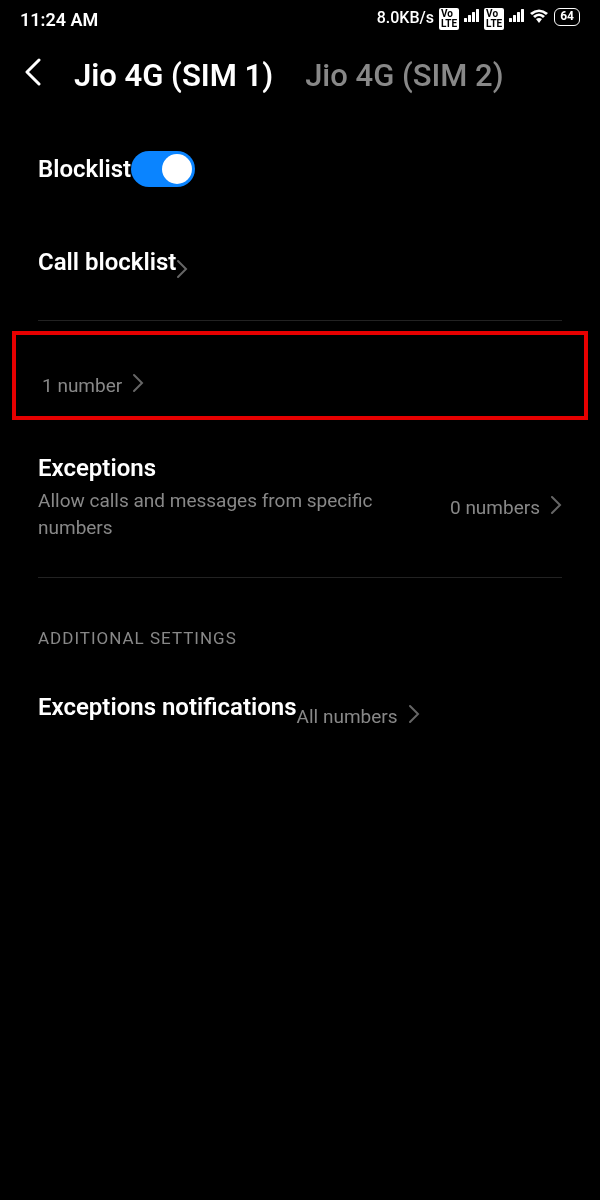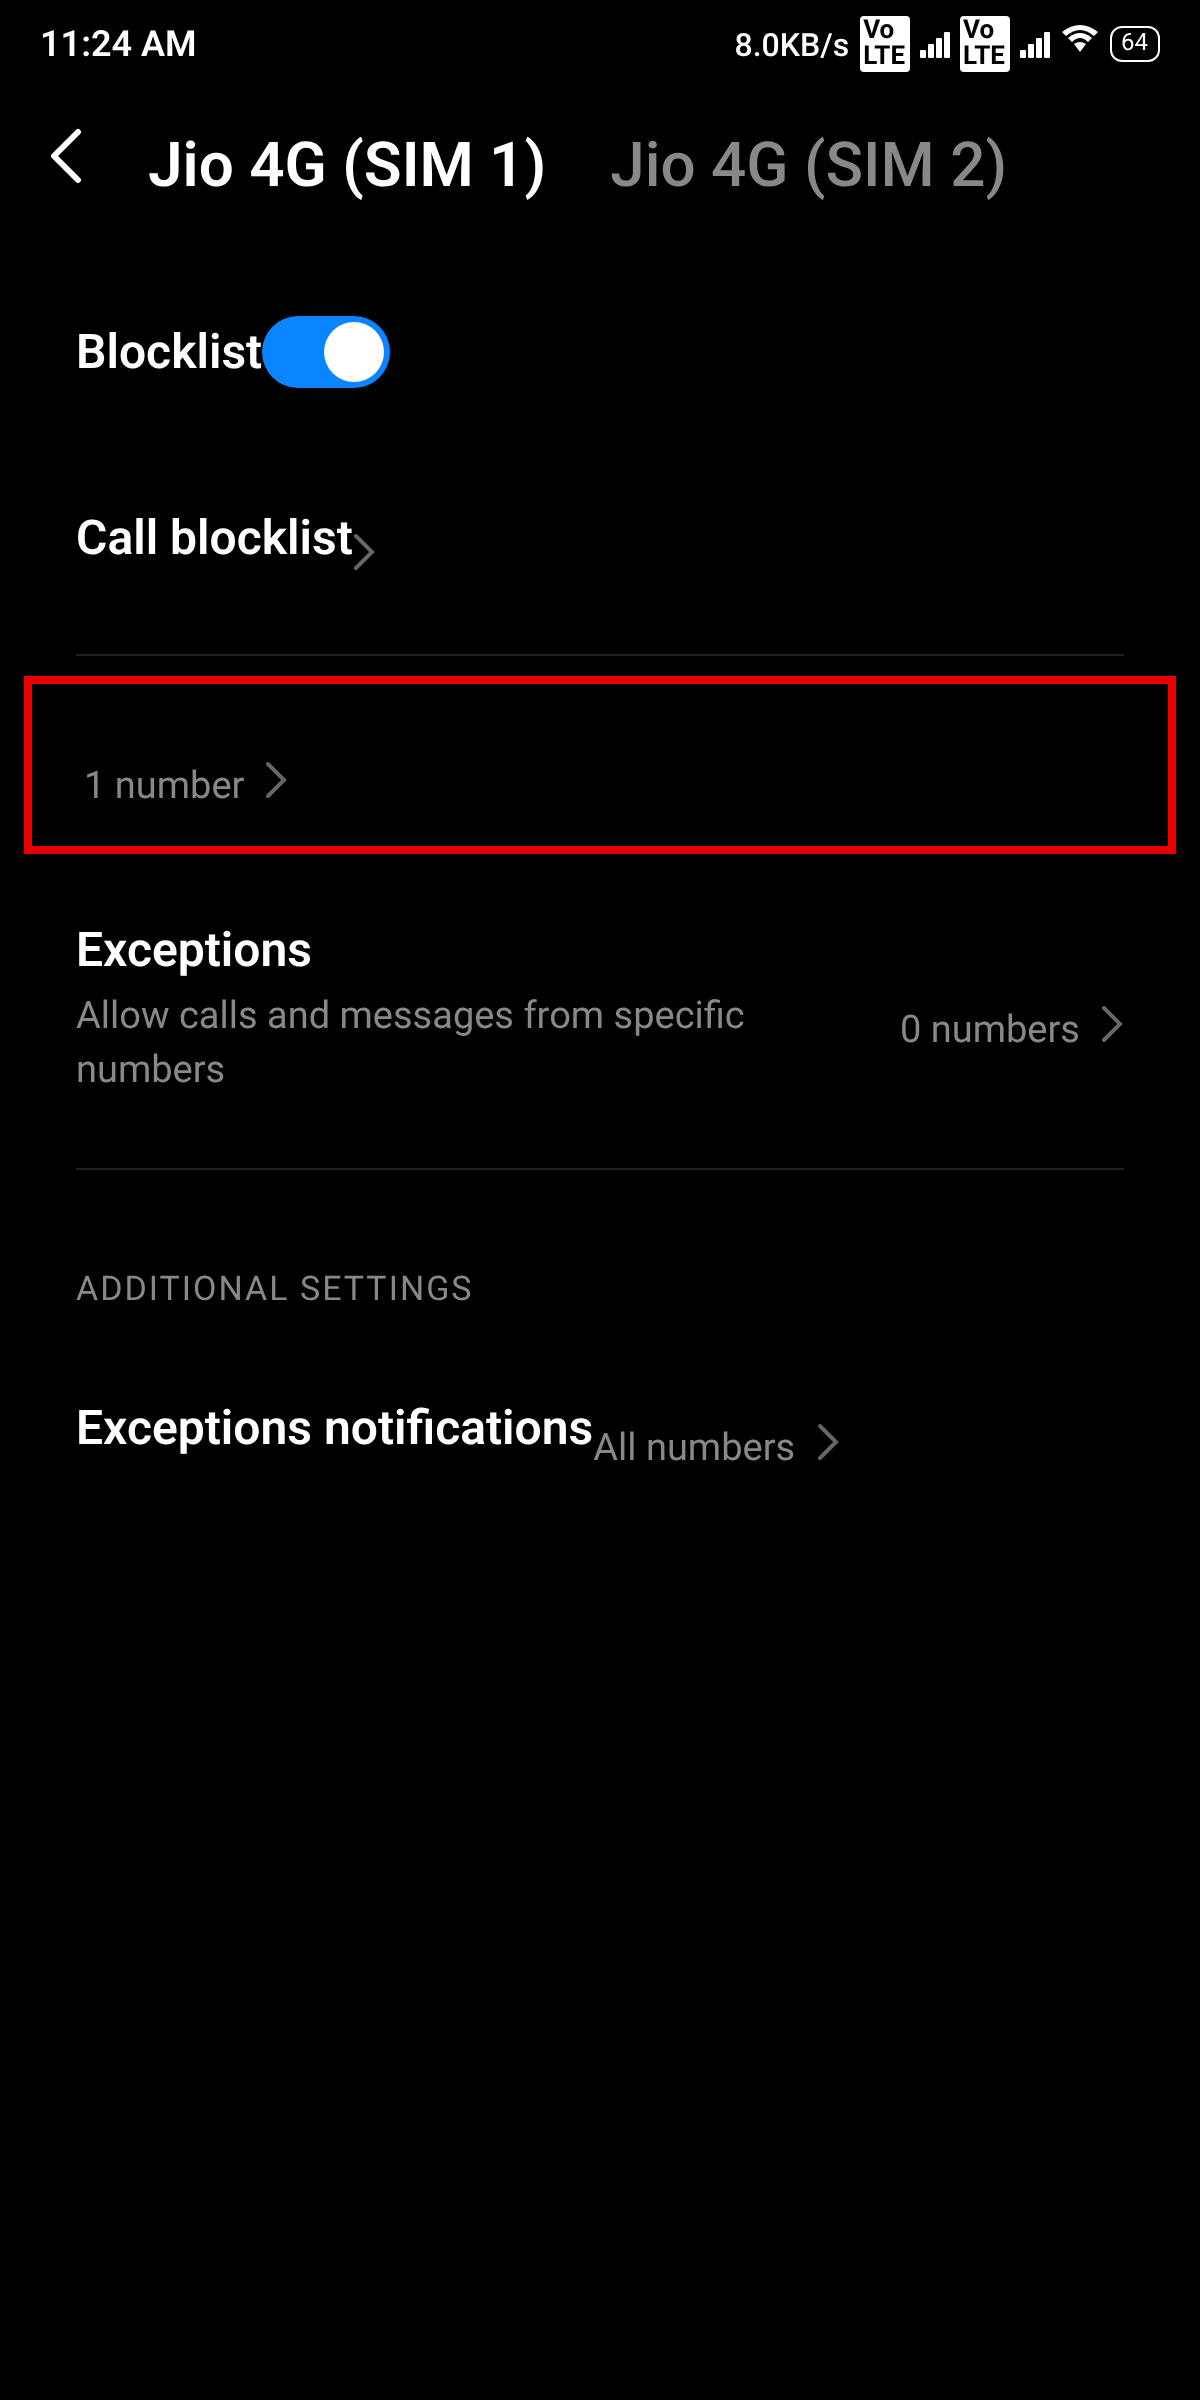--- a/index.html
+++ b/index.html
@@ -15,28 +15,28 @@
       display: flex;
       justify-content: space-between;
       align-items: center;
       padding: 8px 20px 4px;
       font-size: 18px;
       font-weight: 500;
     }
     .status-left { font-weight: 600; }
     .status-right {
       display: flex;
-      align-items: center;
+      align-items: flex-start;
       gap: 5px;
       font-size: 16px;
     }
     .volte-badge {
       background: #fff;
       color: #000;
-      font-size: 13px;
+      font-size: 10px;
       font-weight: 700;
       padding: 1px 2px;
       border-radius: 2px;
       line-height: 1;
     }
     .signal-bars {
       display: inline-flex;
       align-items: flex-end;
       gap: 1px;
       height: 14px;
@@ -49,21 +49,21 @@
     .signal-bars span:nth-child(1){height:4px}
     .signal-bars span:nth-child(2){height:7px}
     .signal-bars span:nth-child(3){height:10px}
     .signal-bars span:nth-child(4){height:13px}
     .wifi-icon { font-size: 18px; }
     .battery {
       border: 1.5px solid #fff;
       border-radius: 6px;
       padding: 0px 5px;
       font-size: 12px;
-      font-weight: 400;
+      font-weight: 700;
       line-height: 1.3;
     }
     .header {
       display: flex;
       align-items: center;
       padding: 20px 16px 28px;
       gap: 24px;
     }
     .back-arrow {
       font-size: 30px;

